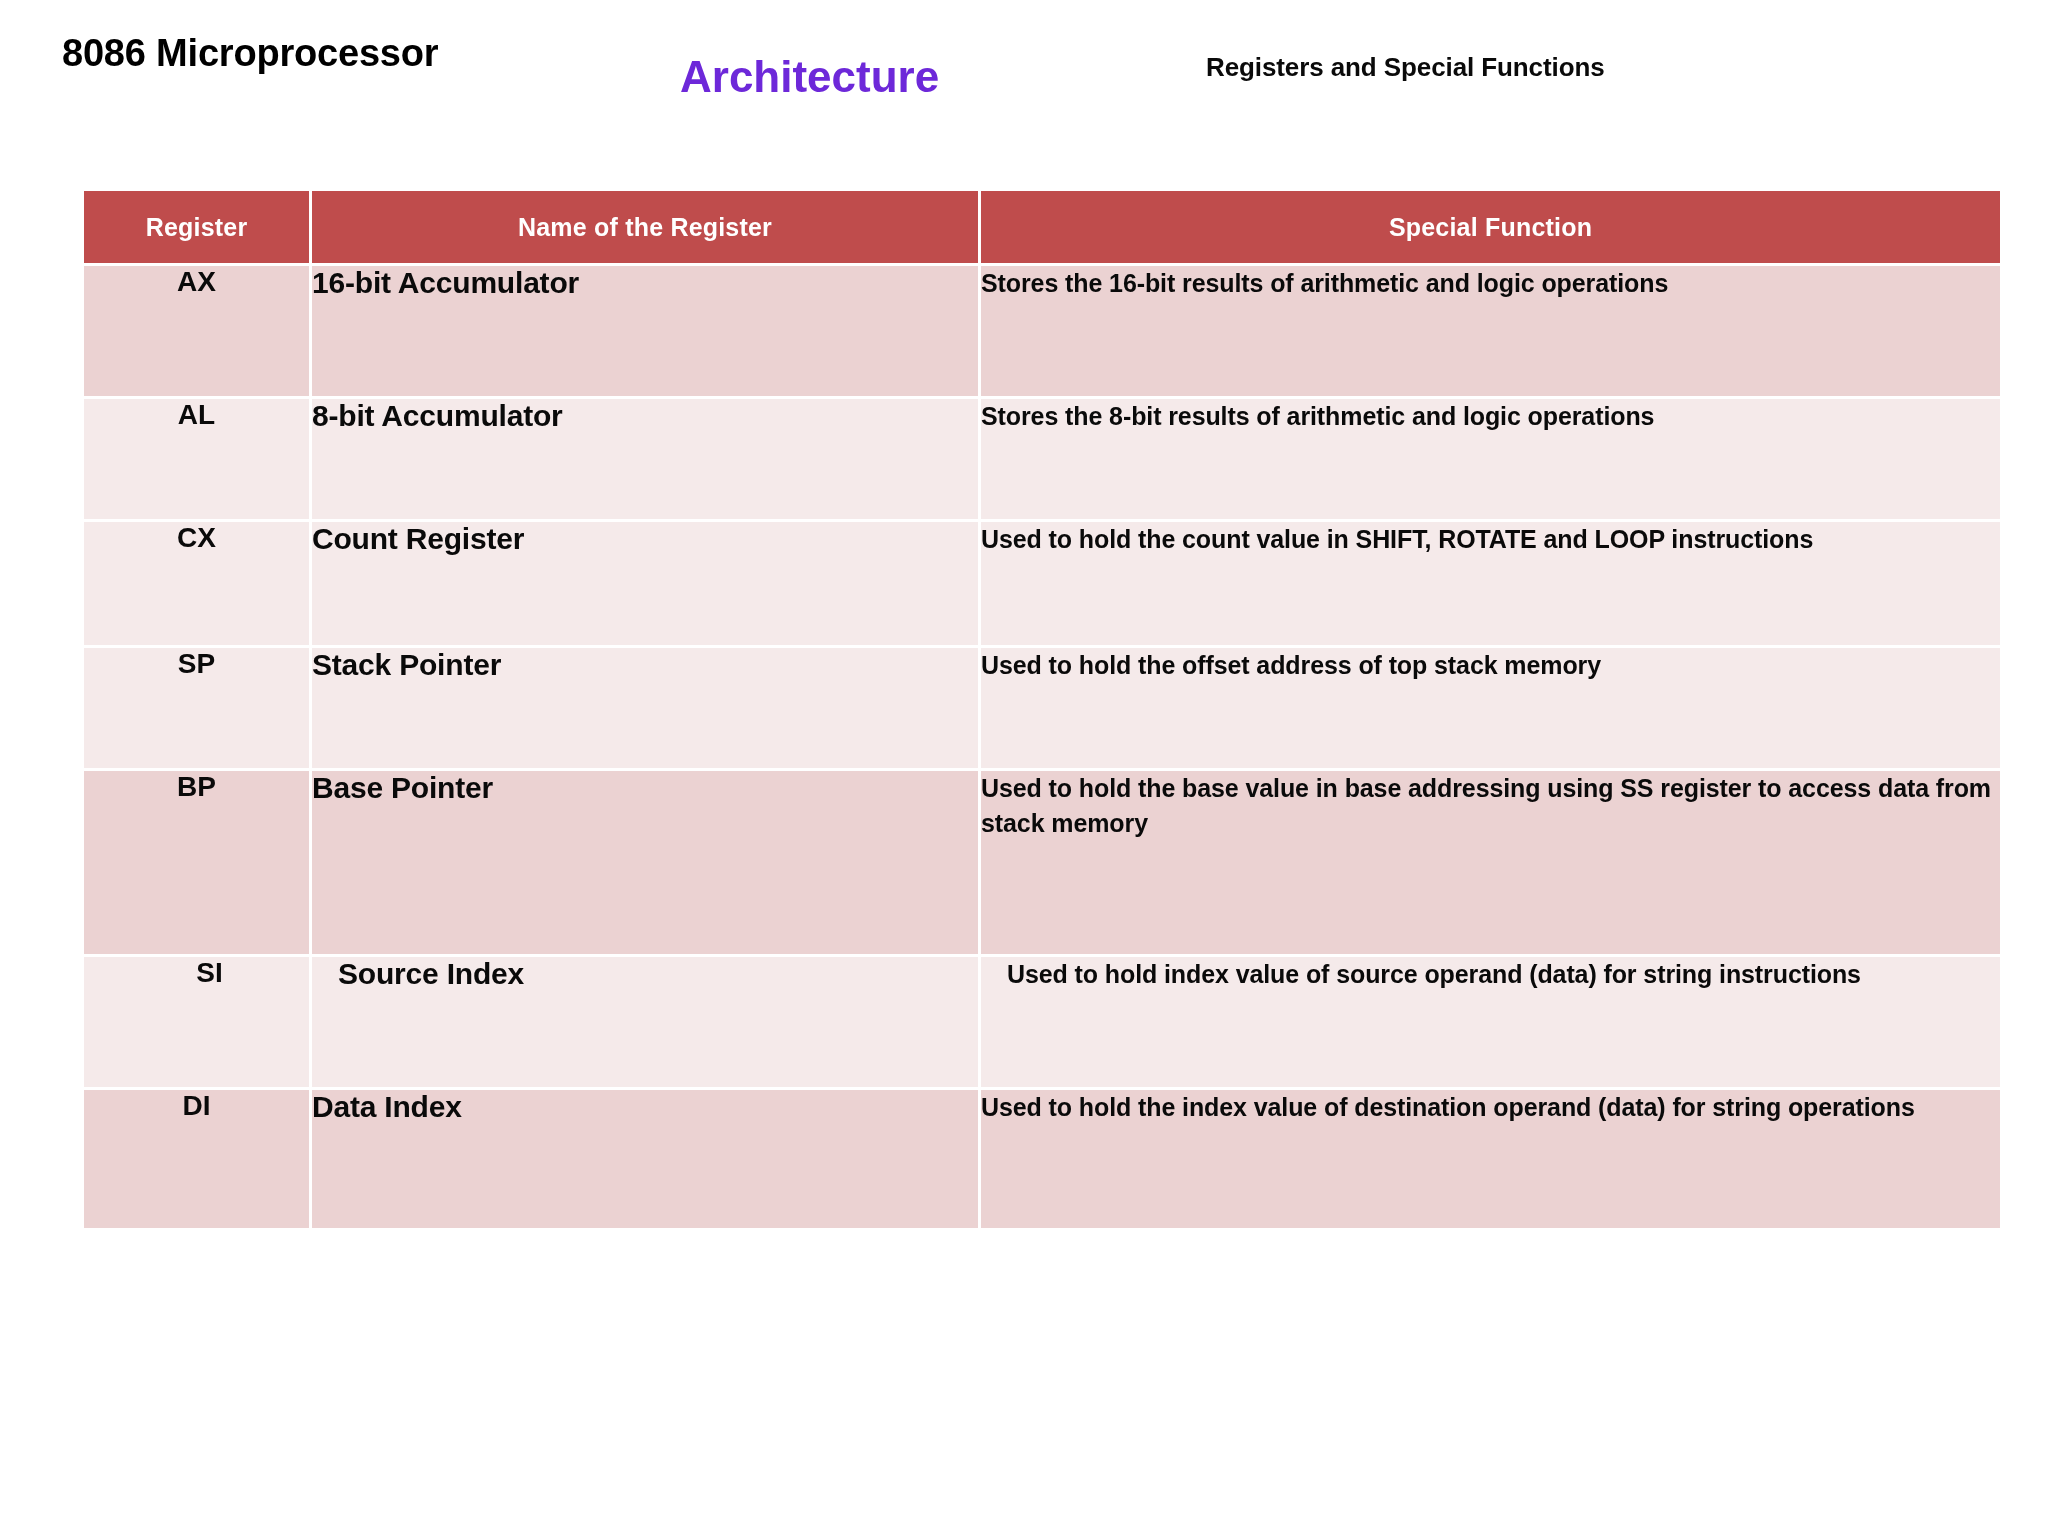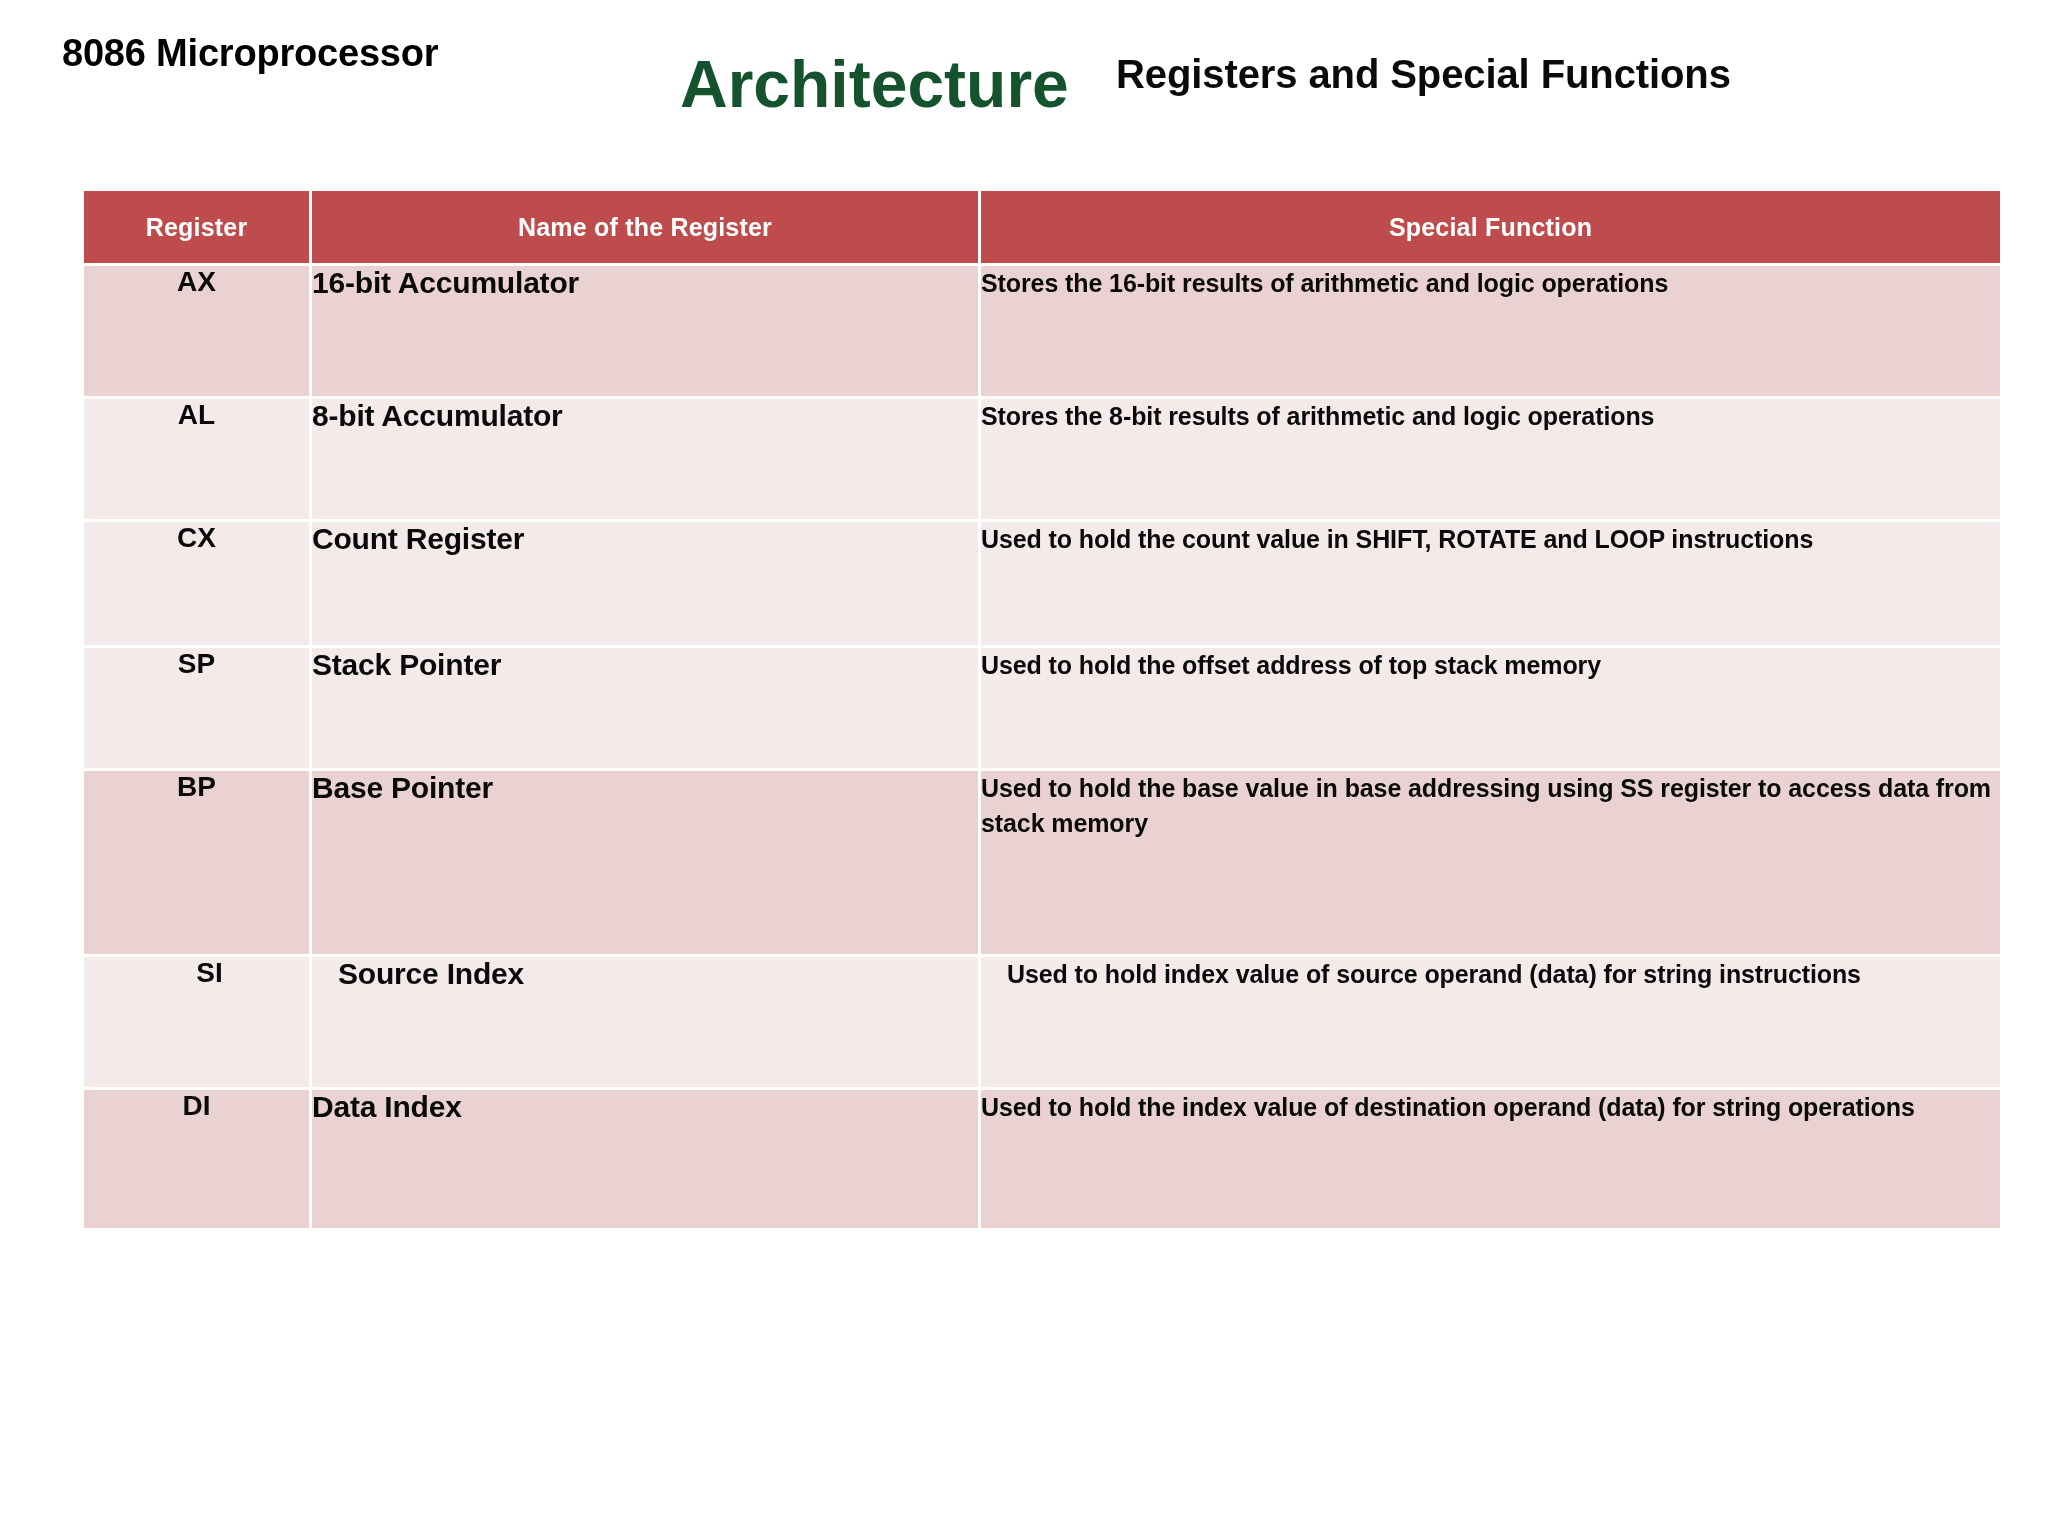--- a/index.html
+++ b/index.html
@@ -37,32 +37,32 @@
     top: 32px;
     font-size: 38px;
     font-weight: bold;
     color: #000000;
     letter-spacing: -0.2px;
     white-space: nowrap;
   }
   .title-accent {
     position: absolute;
     left: 680px;
-    top: 46px;
-    font-size: 66px;
-    font-weight: bold;
-    color: #14532d;
+    top: 52px;
+    font-size: 44px;
+    font-weight: bold;
+    color: #6d28d9;
     letter-spacing: 0px;
     white-space: nowrap;
   }
   .title-sub {
     position: absolute;
-    left: 1116px;
+    left: 1206px;
     top: 52px;
-    font-size: 40px;
+    font-size: 26px;
     font-weight: bold;
     color: #0a0a0a;
     letter-spacing: -0.1px;
     white-space: nowrap;
   }
 
   
   .reg-table {
     position: absolute;
     left: 81px;

